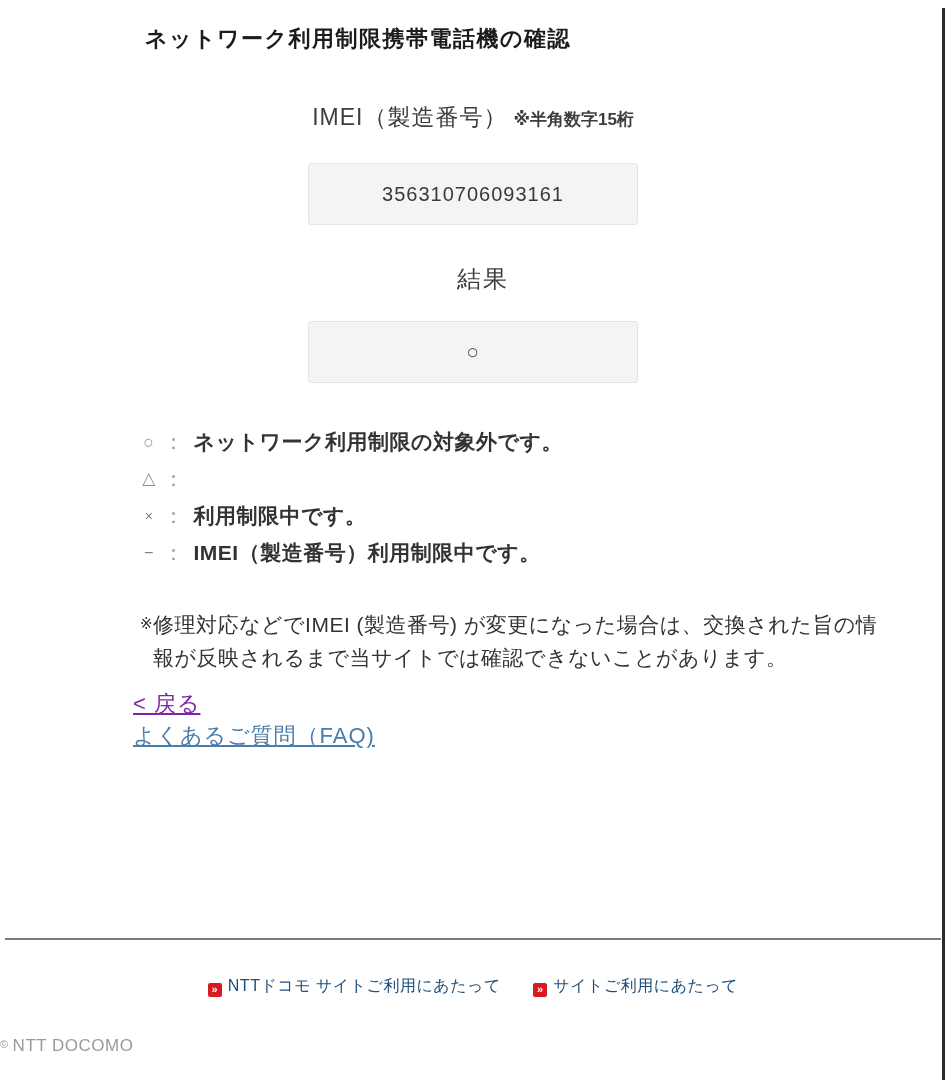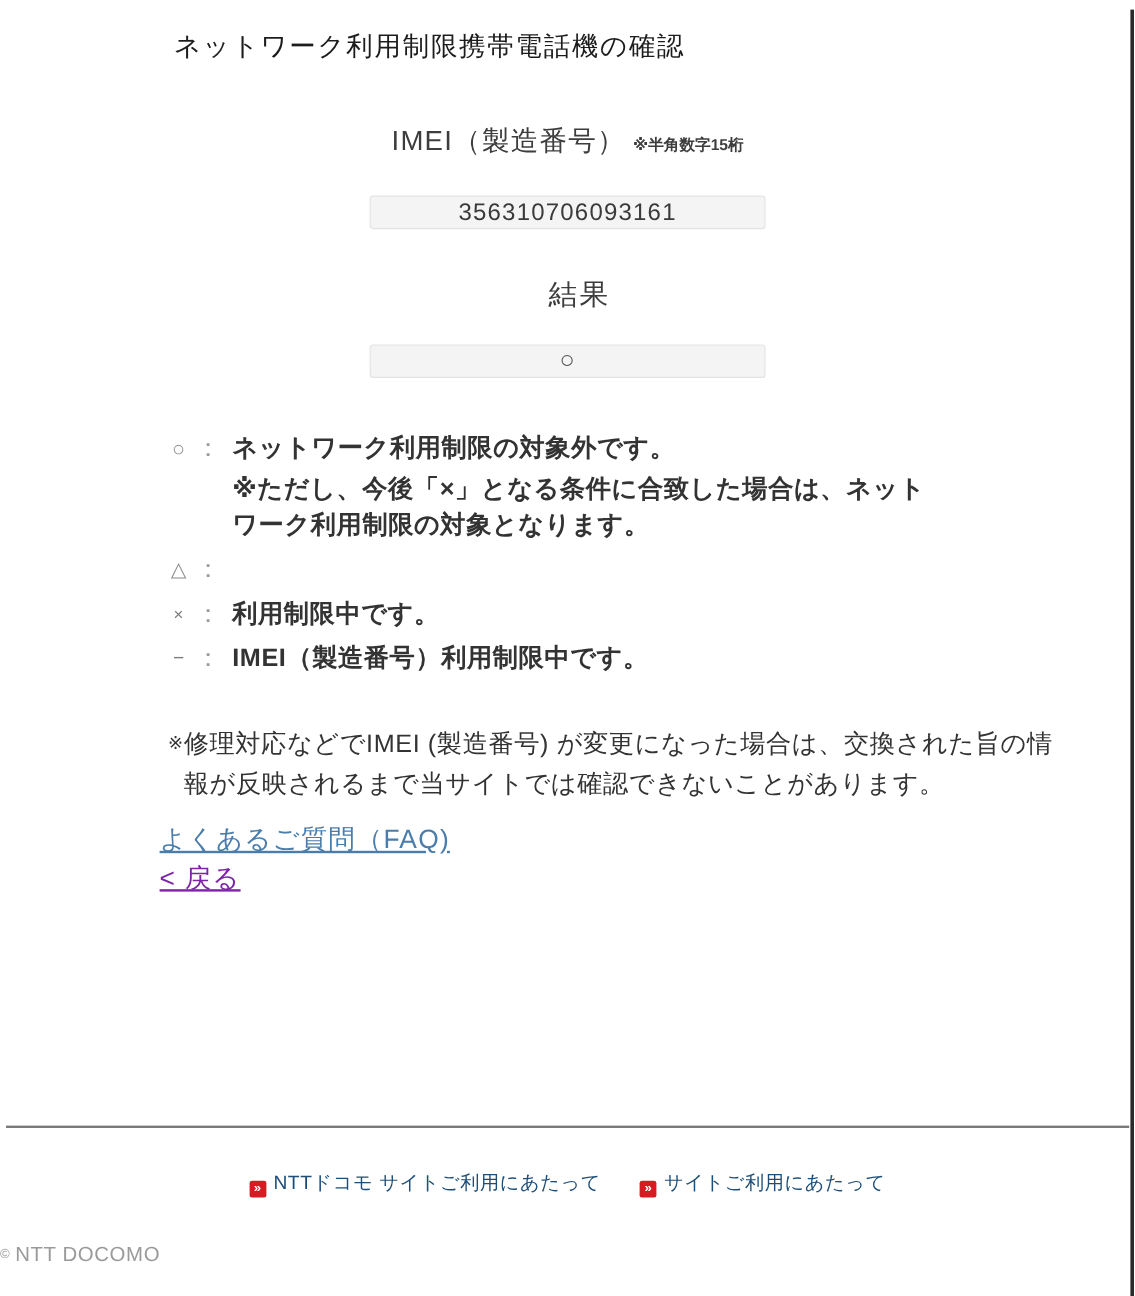--- a/index.html
+++ b/index.html
@@ -28,41 +28,41 @@
   }
   .edge-line{
     position:absolute;
     top:8px; right:1px;
     width:3px; height:1072px;
     background:var(--edge_line);
   }
   .page-title{
     margin:24px 0 0 145px;
     font-size:22px;
-    font-weight:normal;
+    font-weight:bold;
     letter-spacing:1.5px;
     color:var(--title_color);
   }
   .form-area{ text-align:center; }
   .field-label-row{
     margin-top:48px;
     font-size:23px;
     color:#3d3d3d;
     letter-spacing:1px;
   }
   .field-label-note{
-    font-size:13px;
+    font-size:17px;
     font-weight:bold;
     color:#3d3d3d;
     letter-spacing:0;
     margin-left:6px;
   }
   .field-box{
     width:330px;
-    height:28px;
+    height:62px;
     margin:28px auto 0 auto;
     background:var(--box_bg);
     border:1px solid var(--box_border);
     border-radius:3px;
     display:flex;
     align-items:center;
     justify-content:center;
     font-size:20px;
     color:#3a3a3a;
     letter-spacing:1px;
@@ -199,21 +199,20 @@
   <div class="result-label">結果</div>
   <div class="field-box result-box">○</div>
 </div>
 
 <div class="legend">
   <div class="legend-row">
     <span class="sym sym-circle">○</span>
     <span class="colon">：</span>
     <div class="legend-text">
       <div class="main">ネットワーク利用制限の対象外です。</div>
-      <div class="subnote">※ただし、今後「×」となる条件に合致した場合は、ネットワーク利用制限の対象となります。</div>
     </div>
   </div>
   <div class="legend-row center">
     <span class="sym sym-triangle">△</span>
     <span class="colon">：</span>
   </div>
   <div class="legend-row">
     <span class="sym sym-cross">×</span>
     <span class="colon">：</span>
     <div class="legend-text">
@@ -228,22 +227,22 @@
     </div>
   </div>
 </div>
 
 <div class="note-block">
   <span class="note-marker">※</span>
   <span class="note-text">修理対応などでIMEI (製造番号) が変更になった場合は、交換された旨の情報が反映されるまで当サイトでは確認できないことがあります。</span>
 </div>
 
 <div class="links-block">
+  <a class="text-link back-link">&lt; 戻る</a>
   <a class="text-link faq-link">よくあるご質問（FAQ)</a>
-  <a class="text-link back-link">&lt; 戻る</a>
 </div>
 
 <div class="footer-separator"></div>
 
 <div class="footer-links">
   <a class="footer-link"><span class="red-icon">»</span><span>NTTドコモ サイトご利用にあたって</span></a>
   <a class="footer-link"><span class="red-icon">»</span><span>サイトご利用にあたって</span></a>
 </div>
 
 <div class="copyright">

